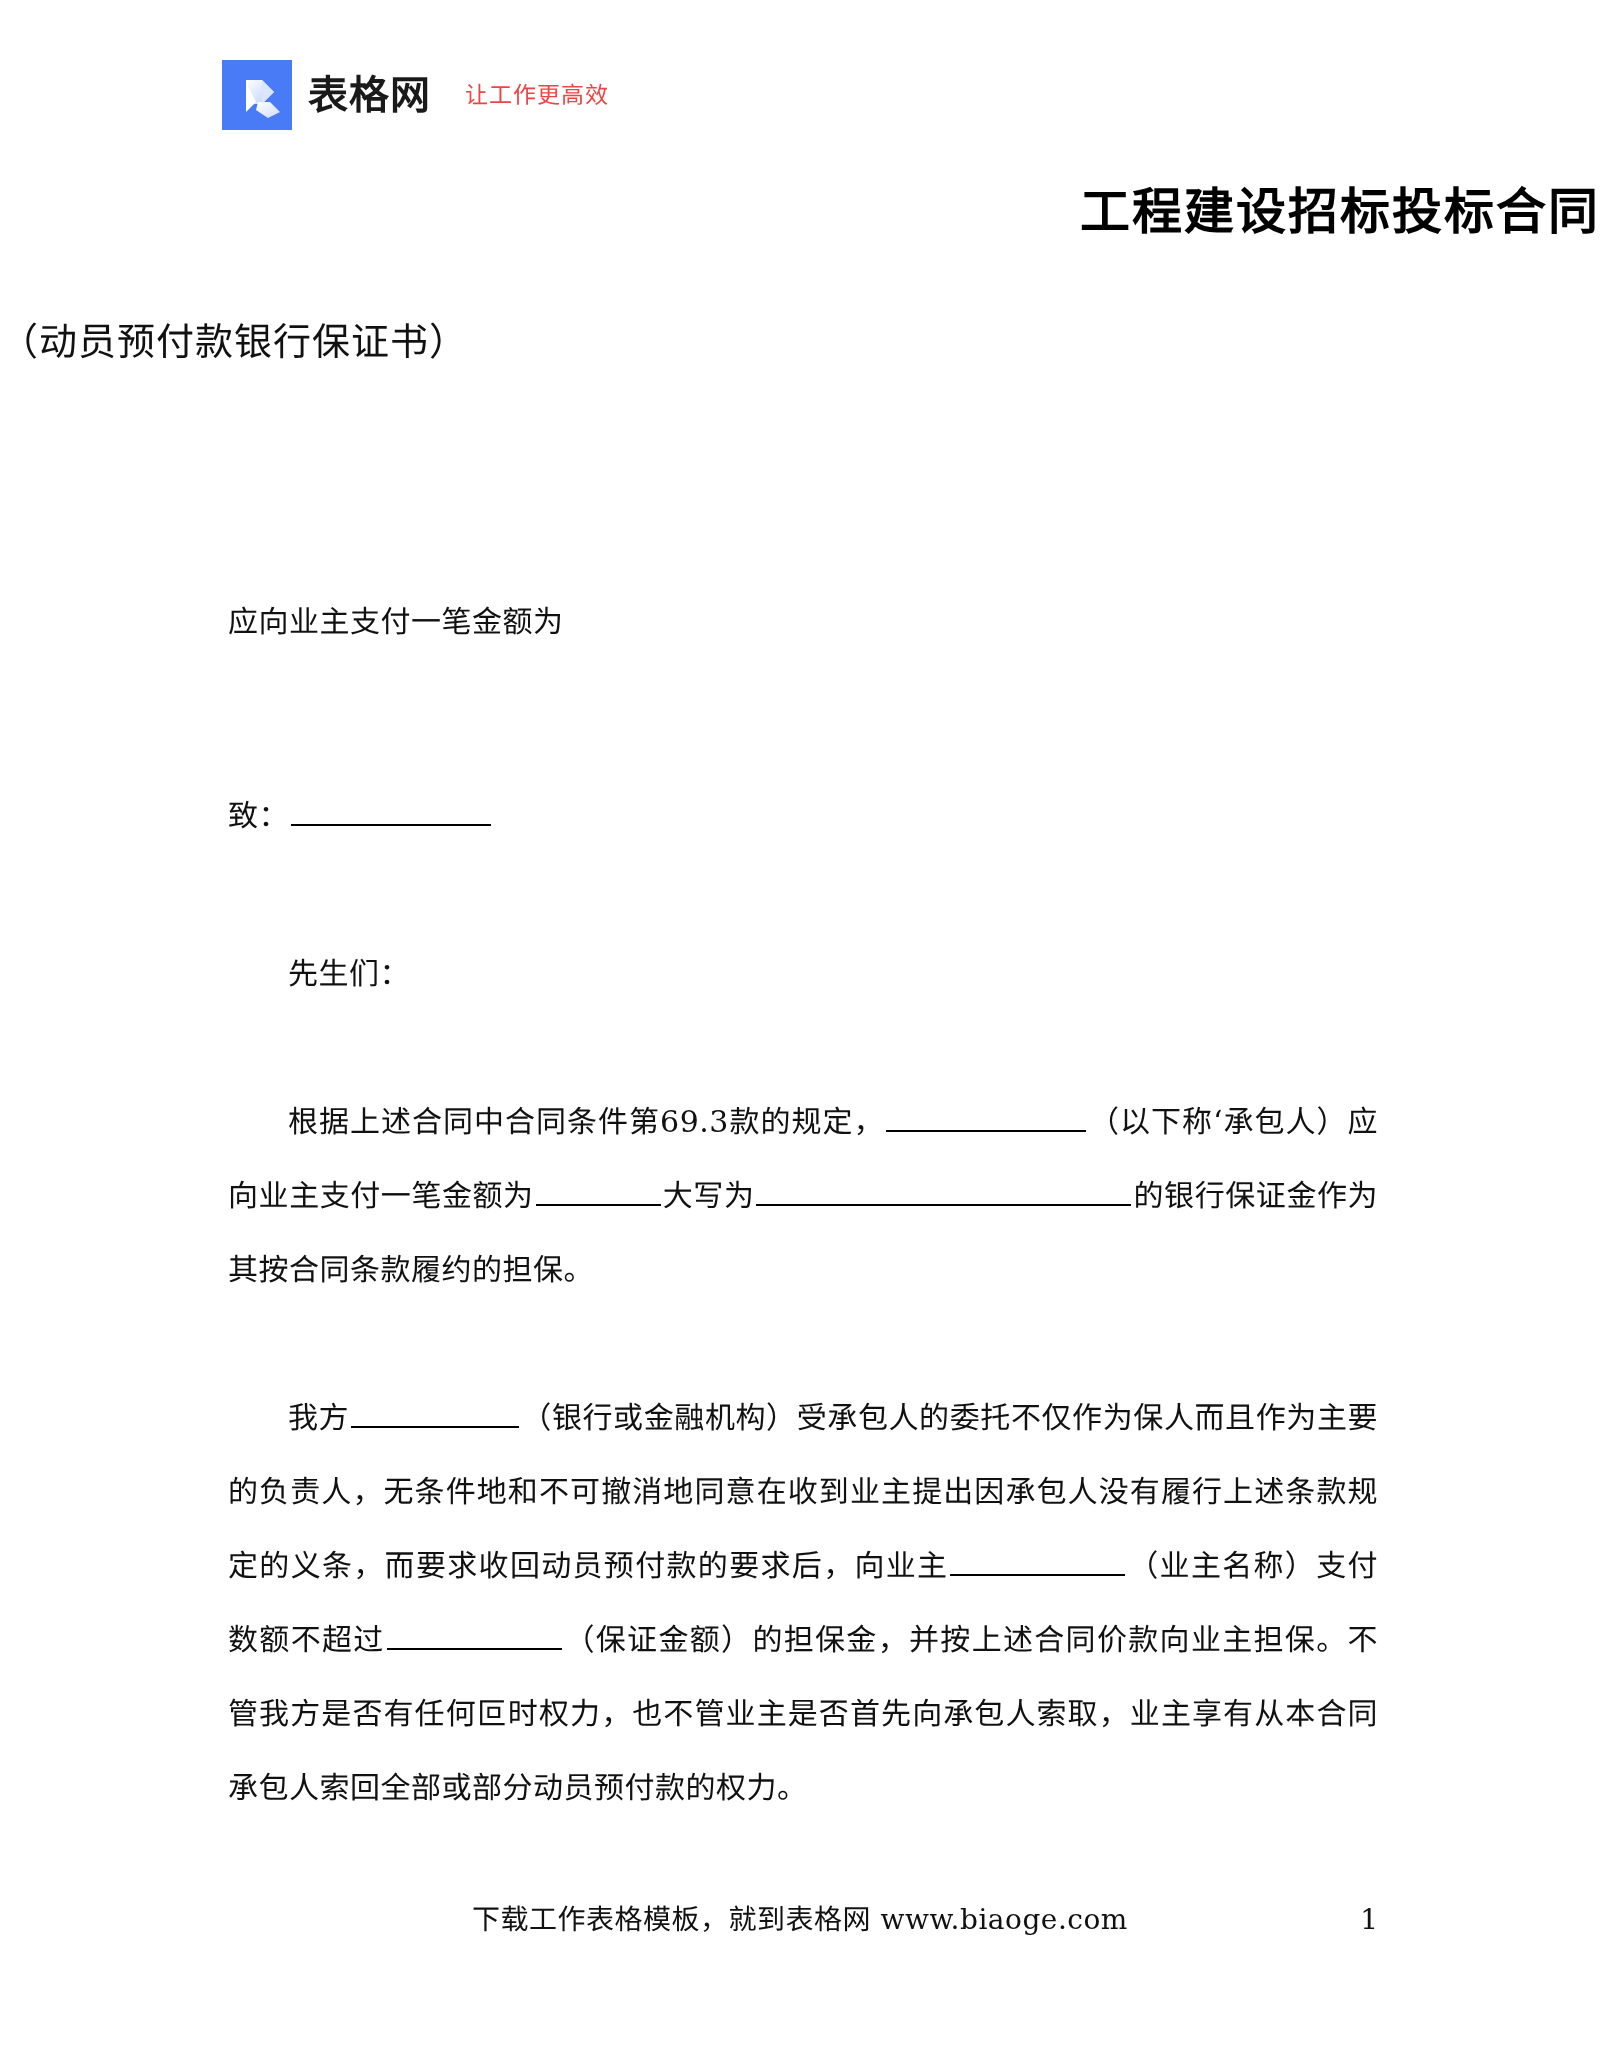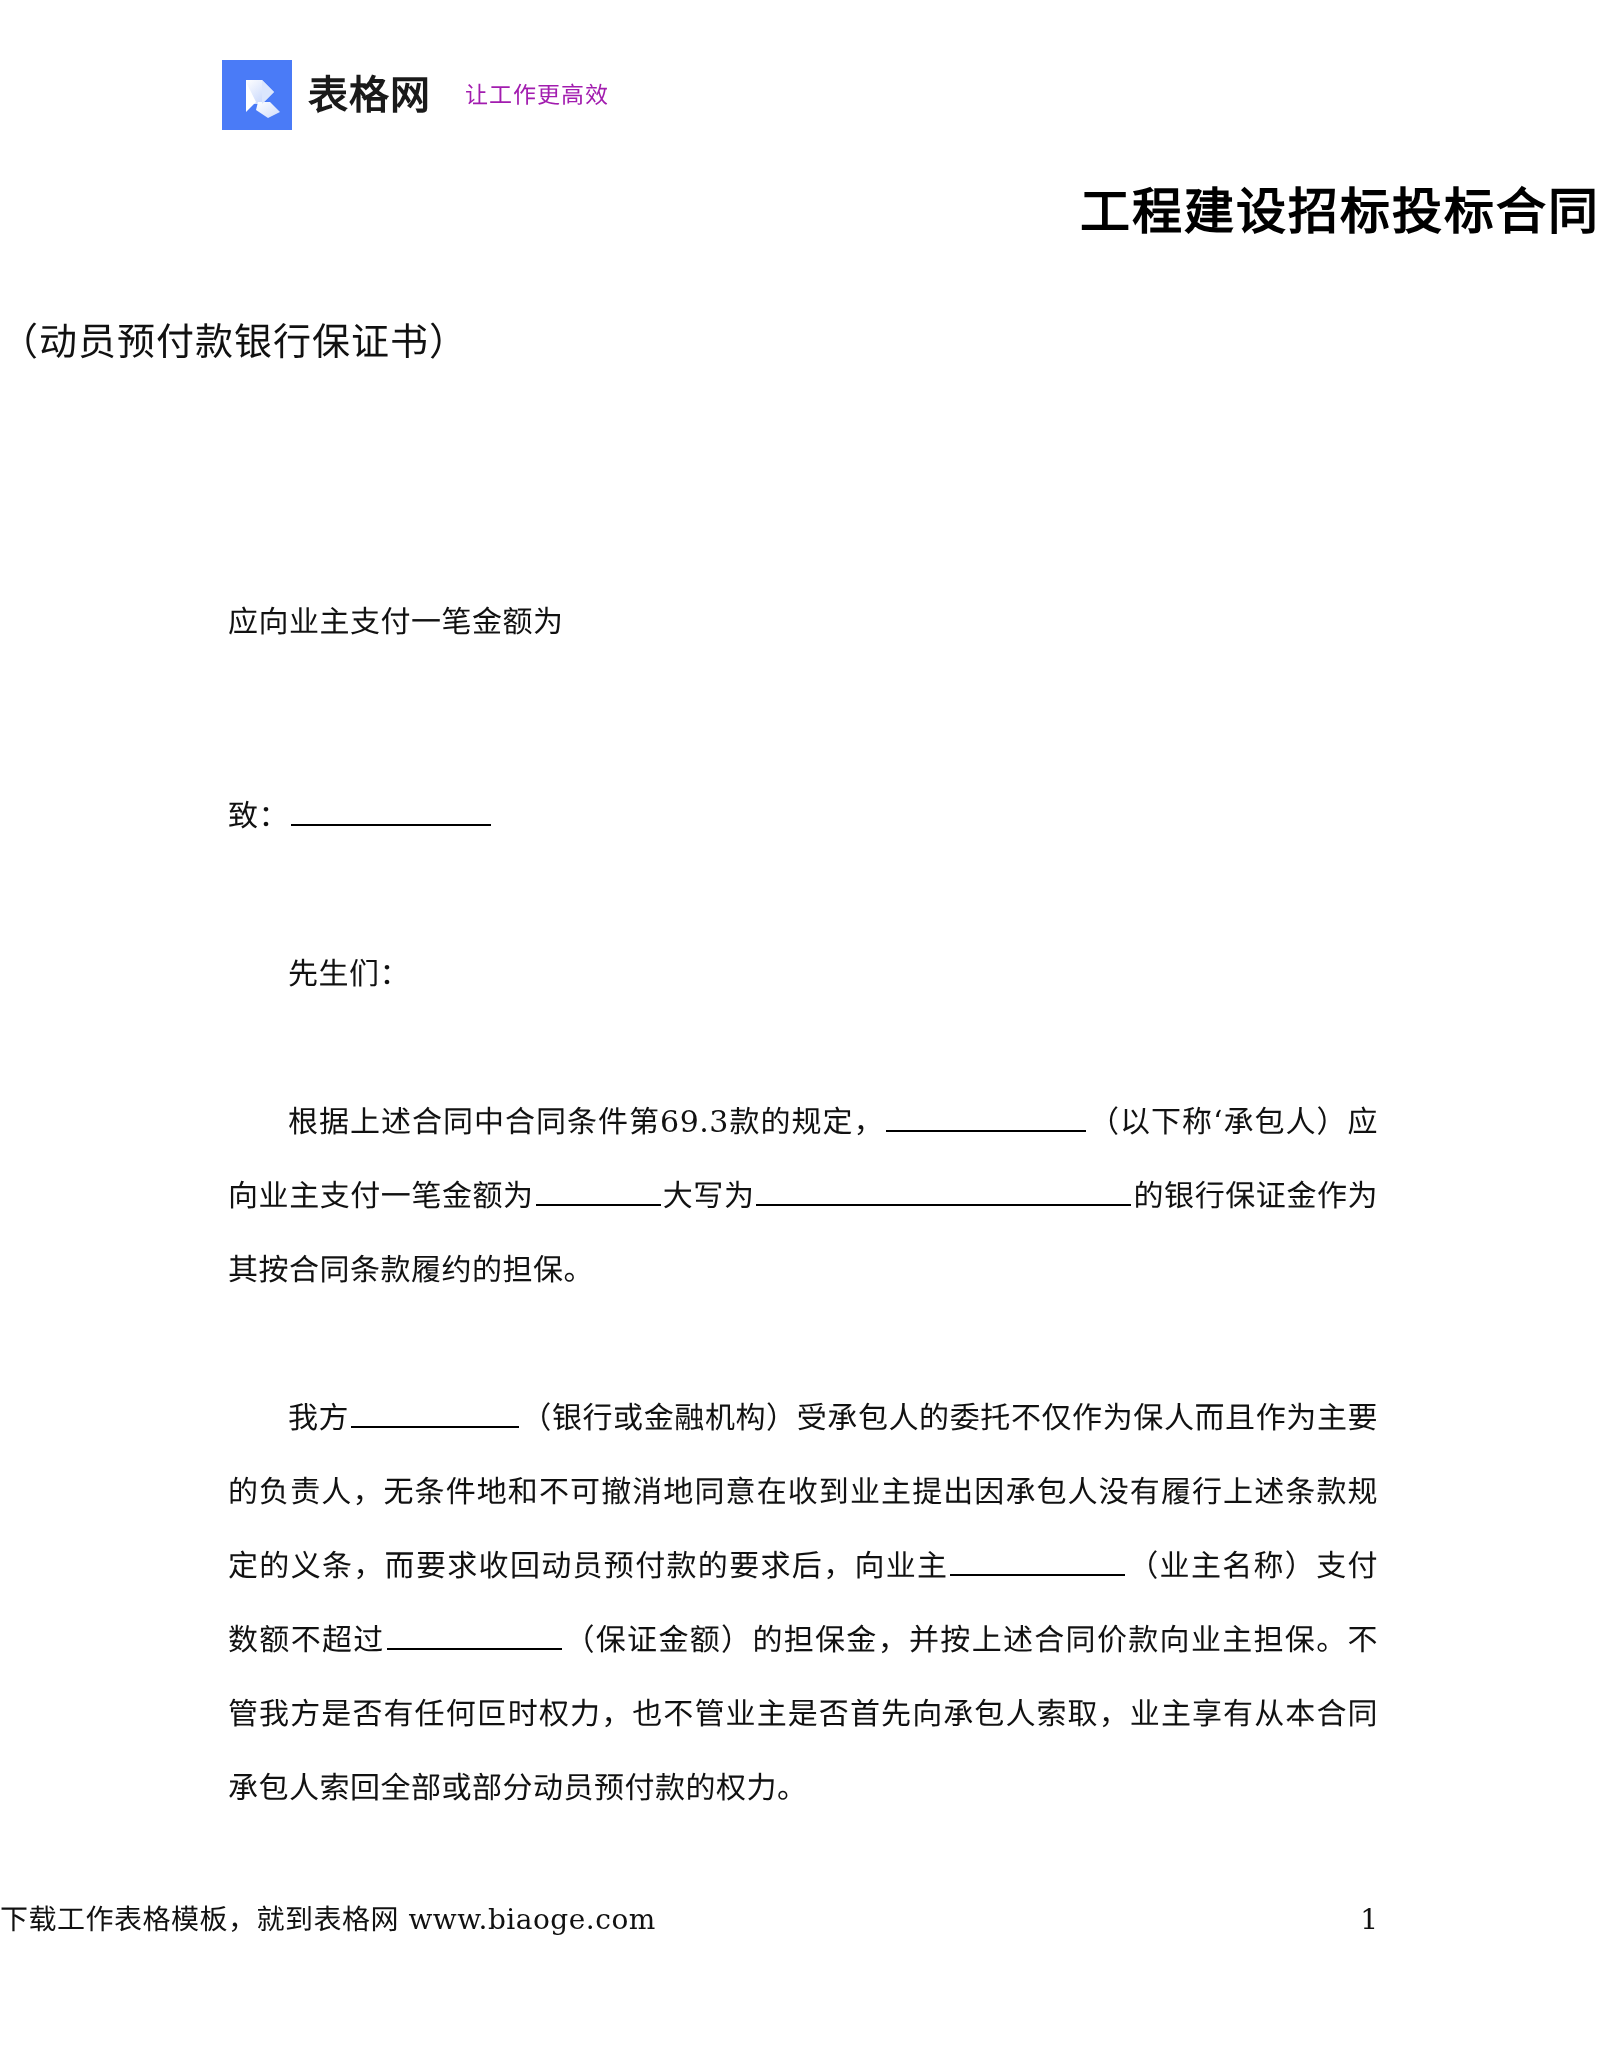--- a/index.html
+++ b/index.html
@@ -48,21 +48,21 @@
     line-height: 1;
     margin-left: 16px;
     color: #1a1a1a;
     letter-spacing: 1px;
   }
   .brand-slogan {
     font-family: "DejaVu Serif", "Liberation Serif", serif;
     font-size: 23px;
     line-height: 1;
     margin-left: 34px;
-    color: #a21caf;
+    color: #ef4444;
     letter-spacing: 1px;
   }
 
   
   .doc-title {
     position: absolute;
     left: 0;
     top: 182px;
     width: 1600px;
     text-align: right;
@@ -127,20 +127,21 @@
     position: absolute;
     left: 0;
     top: 1900px;
     width: 1600px;
     height: 50px;
   }
   .footer-text {
     position: absolute;
     left: 0;
     width: 1600px;
+    text-align: center;
     font-size: 28px;
     line-height: 40px;
     color: #111;
     letter-spacing: 0.5px;
   }
   .footer-page {
     position: absolute;
     right: 222px;
     top: 0;
     font-size: 28px;

